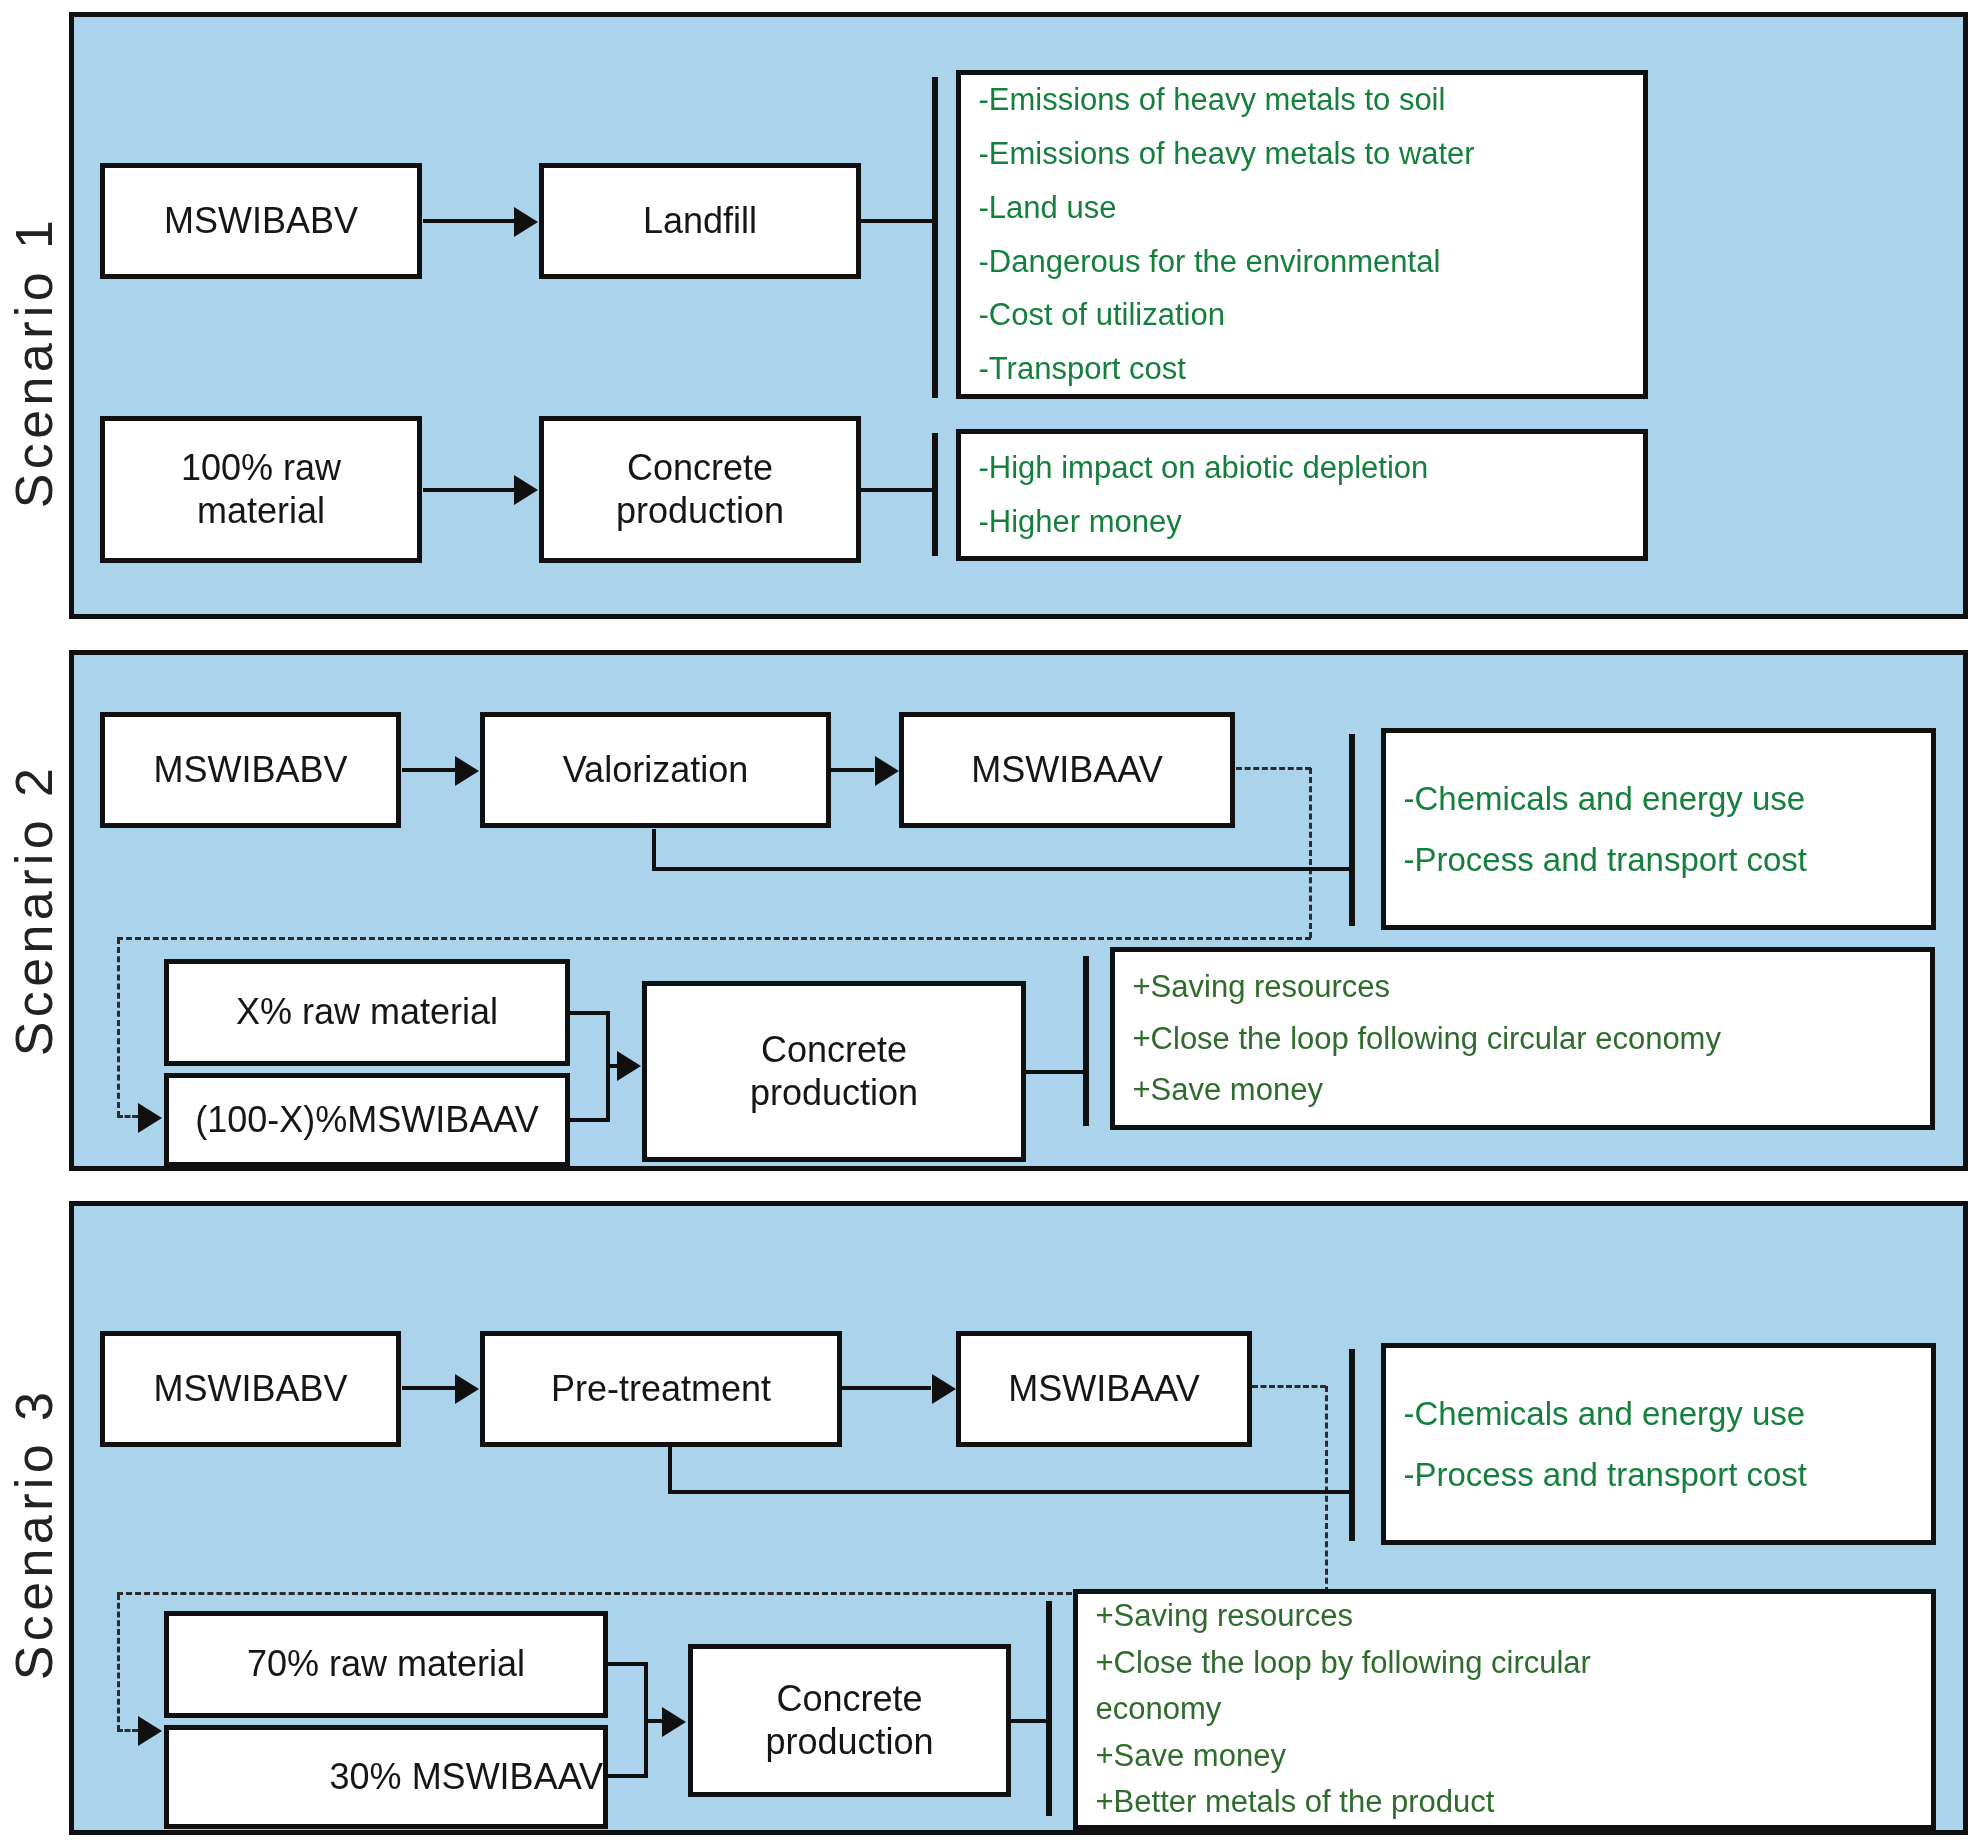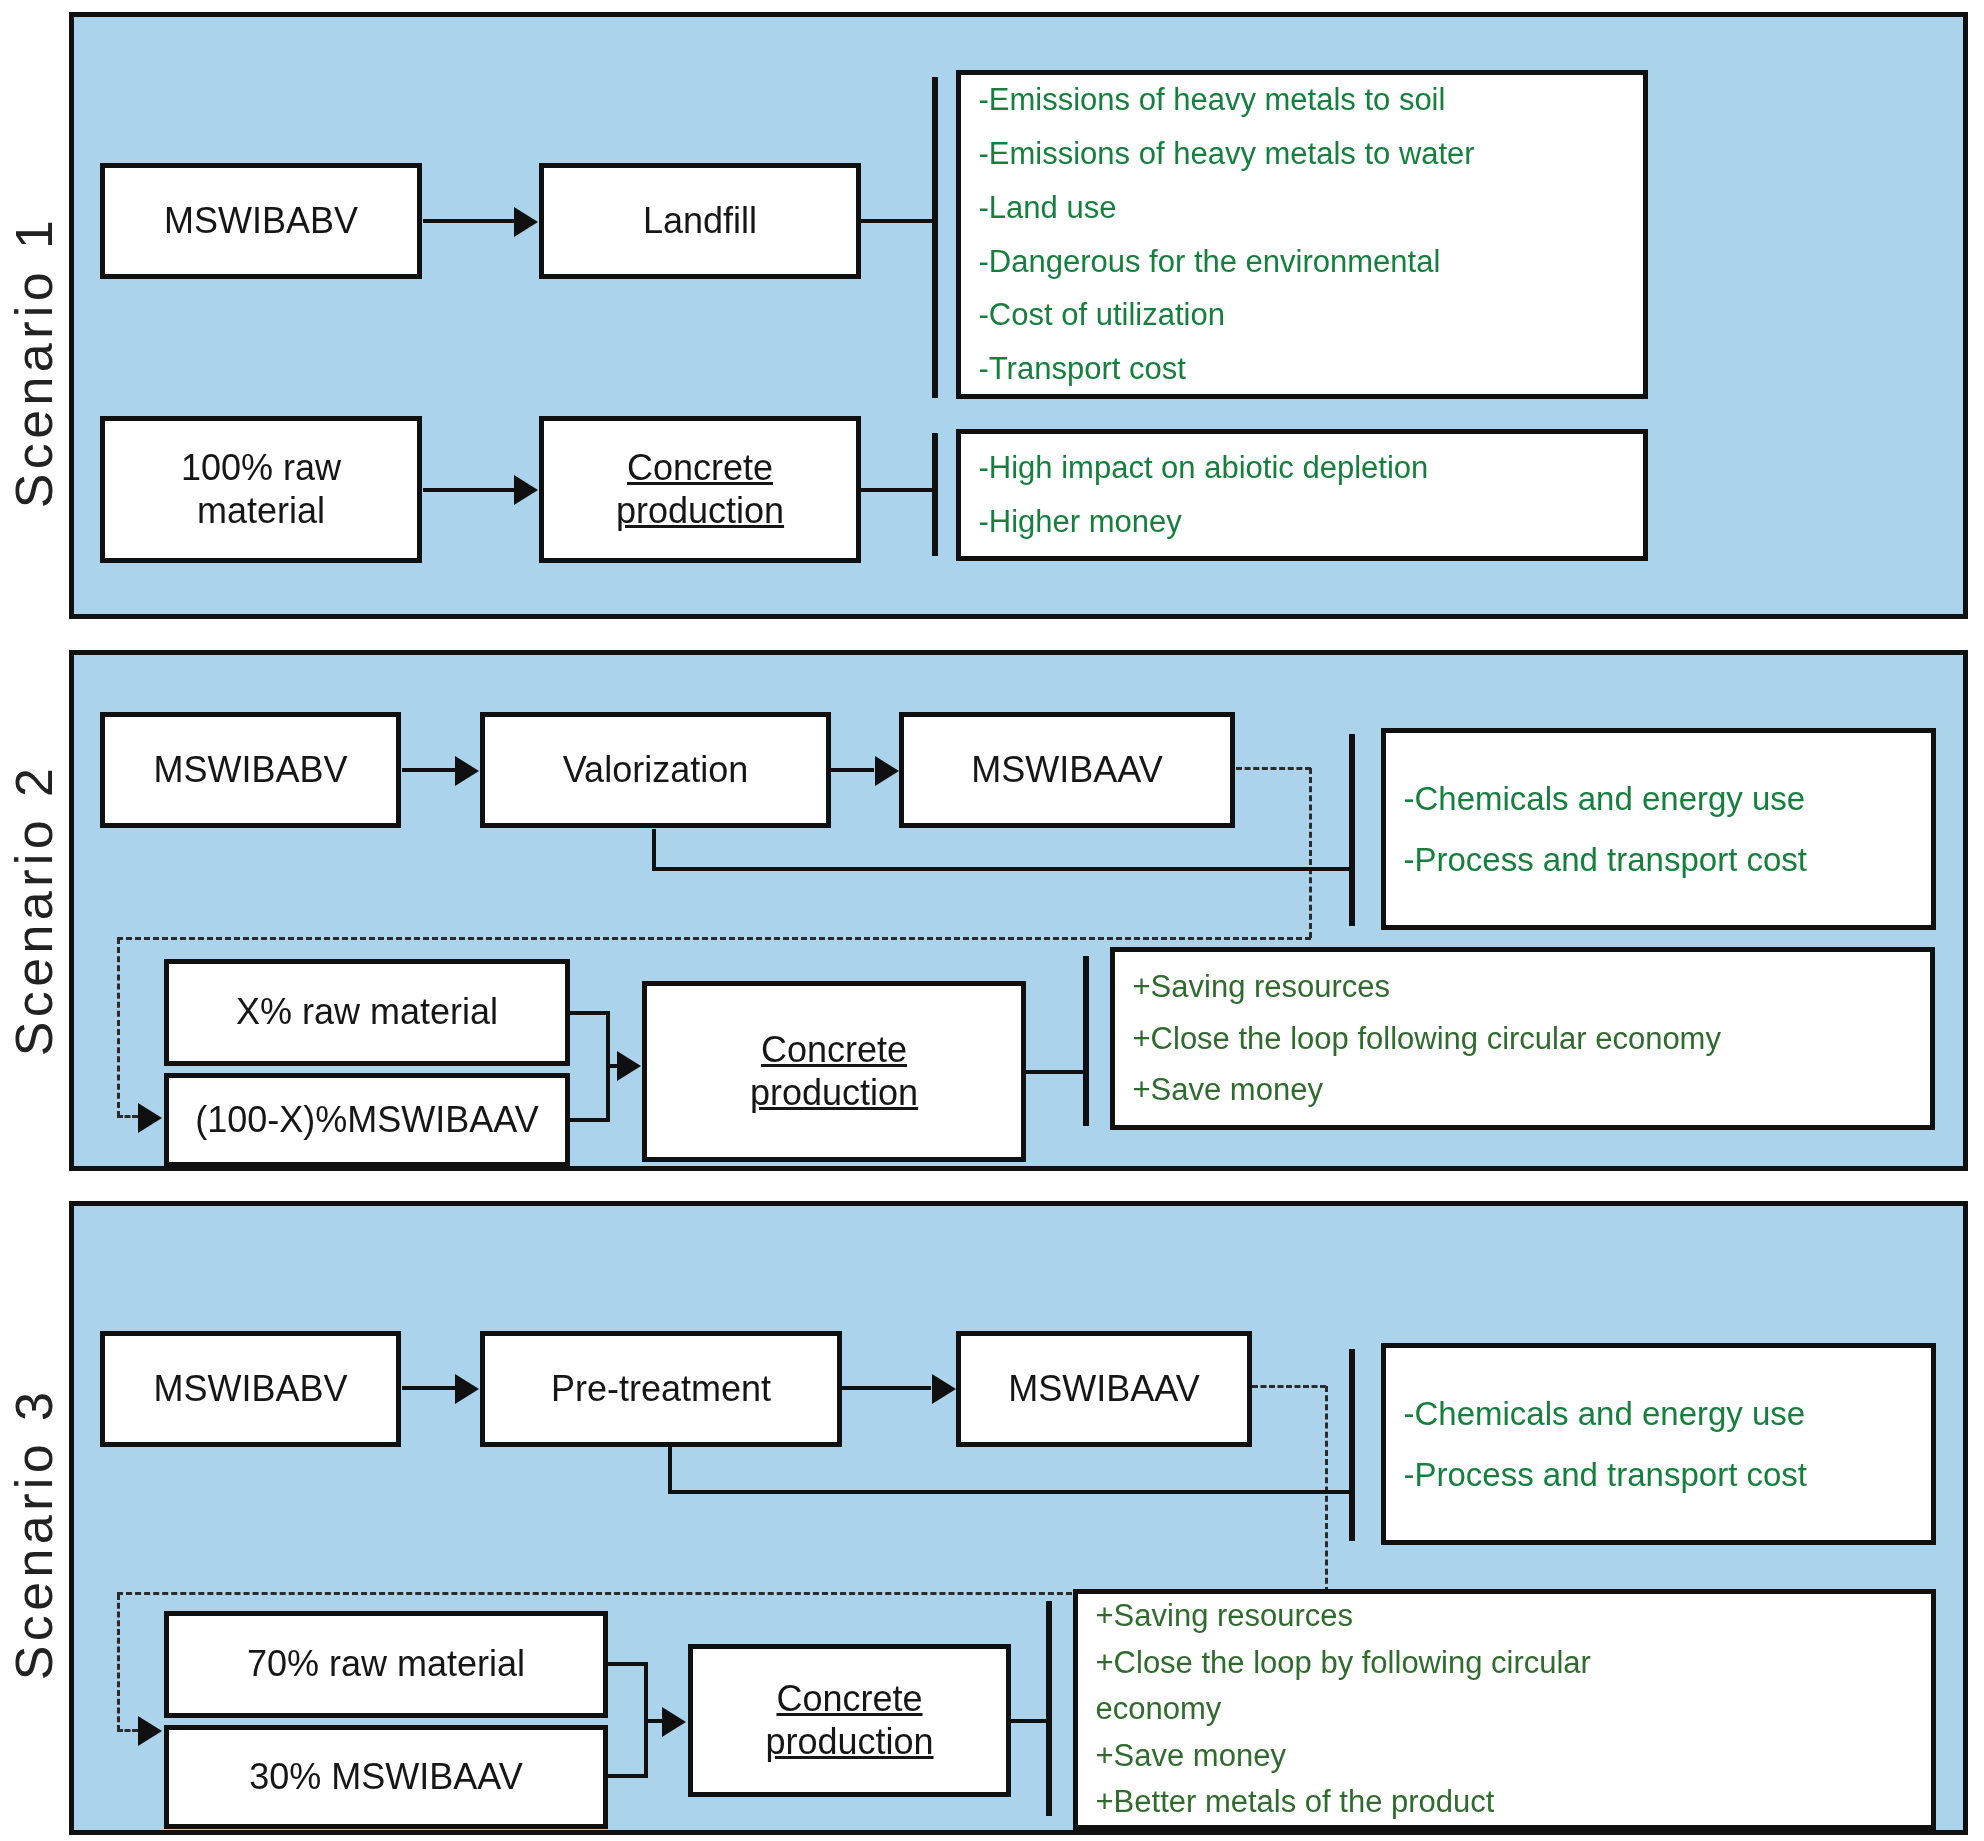--- a/index.html
+++ b/index.html
@@ -31,21 +31,21 @@
     border:5px solid #101010;
     box-sizing:border-box;
     display:flex;align-items:center;justify-content:center;
     text-align:center;
     font-size:36px;
     line-height:1.18;
     color:#161616;
   }
   .node .t{display:block;}
   .mw360{max-width:197px;}
-  .mw430{max-width:236px;text-decoration:underline;}
+  .mw430{max-width:236px;}
   .listbox{
     position:absolute;
     background:#ffffff;
     border:5px solid #101010;
     box-sizing:border-box;
     display:flex;flex-direction:column;justify-content:center;
     padding:3.3px 17.5px;
   }
   .li{white-space:normal;}
   .neg .li{color:#15803d;}
@@ -215,21 +215,21 @@
 
   <div class="listbox neg fs60" style="left:1381px;top:1343px;width:555px;height:202px;">
     <div class="li">-Chemicals and energy use</div>
     <div class="li">-Process and transport cost</div>
   </div>
 
   <div class="node" style="left:164px;top:1611px;width:444px;height:107px;">
     <span class="t">70% raw material</span>
   </div>
 
-  <div class="node" style="left:164px;top:1725px;width:444px;height:104px;">
+  <div class="node" style="left:164px;top:1725px;width:444px;height:104px;justify-content:flex-end;">
     <span class="t">30% MSWIBAAV</span>
   </div>
 
   <div class="hline" style="left:608px;top:1662px;width:39px;"></div>
   <div class="hline" style="left:608px;top:1774px;width:39px;"></div>
   <div class="vline" style="left:644px;top:1662px;height:116px;"></div>
   <div class="hline" style="left:644px;top:1719px;width:18px;"></div>
   <div class="ah" style="left:662px;top:1707px;"></div>
 
   <div class="node" style="left:688px;top:1644px;width:323px;height:153px;">

